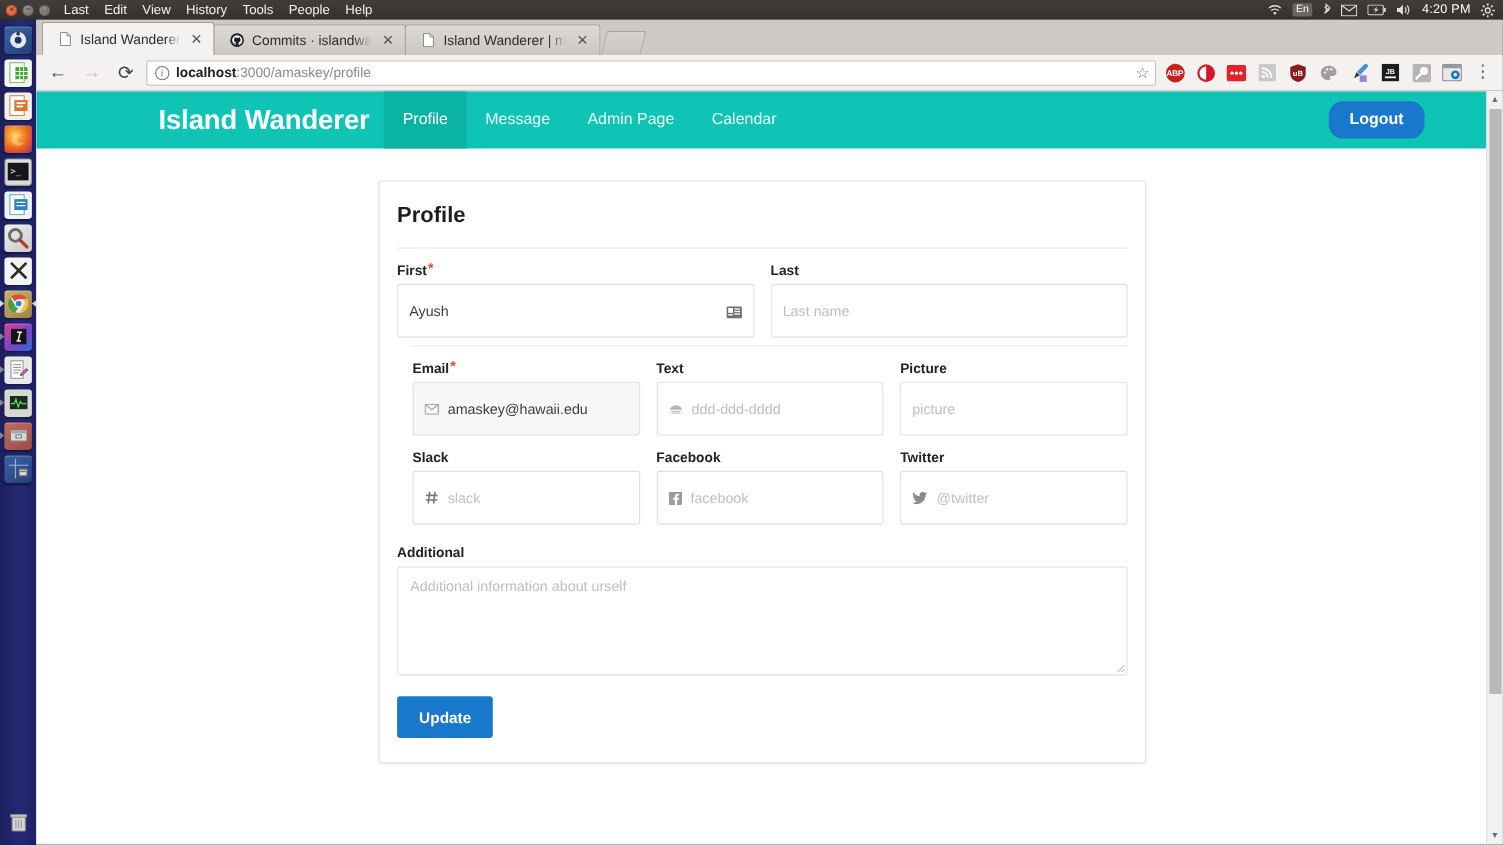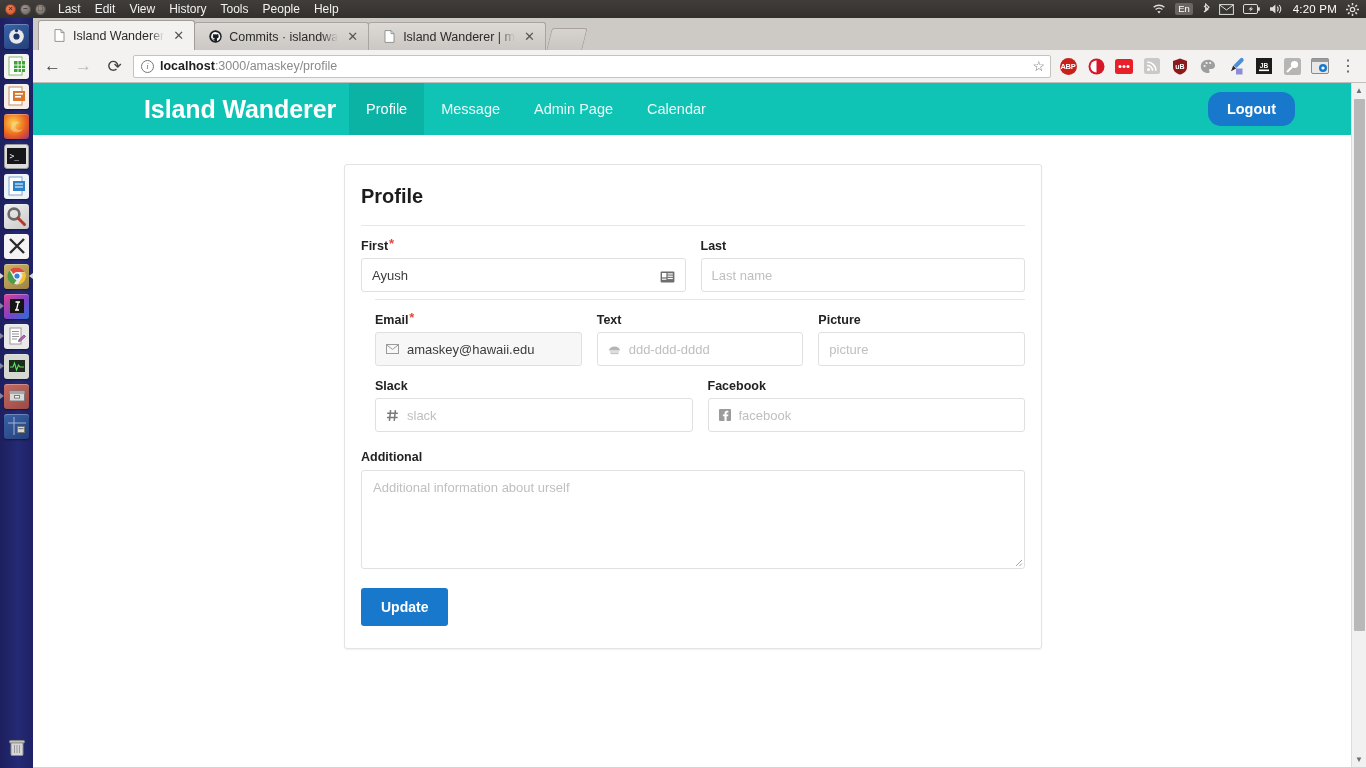--- a/index.html
+++ b/index.html
@@ -133,21 +133,21 @@
           background: #fff; border: 1px solid #e3e3e3; border-radius: 3px;
           box-shadow: 0 1px 2px rgba(0,0,0,.06); padding: 16px 16px 22px; }
   .card-title { font-size: 20px; font-weight: bold; color: #1c1c1c; padding: 4px 0 10px; }
   .sect-title { font-size: 17px; font-weight: bold; color: #1c1c1c; padding-top: 14px; }
   .rule { border-bottom: 1px solid #e7e7e7; margin: 7px 0 0; }
   .row { display: flex; gap: 15px; margin-top: 13px; }
   .col { flex: 1; }
   .fld-label { font-size: 12.5px; font-weight: bold; color: #222; margin-bottom: 5px;
                display: flex; align-items: flex-start; gap: 1px; }
   .req { color: #e8463a; font-size: 13px; line-height: 9px; }
-  .input-wrap { display: flex; align-items: center; height: 34px;
+  .input-wrap { display: flex; align-items: center; height: 49px;
                 border: 1px solid #e0e0e0; border-radius: 3px; background: #fff;
                 padding: 0 10px; gap: 8px; }
   .input-wrap.filled { background: #f7f7f7; }
   .in-ico { color: #9b9b9b; display: flex; align-items: center; flex: none; }
   .in-txt { font-size: 13px; color: #3c3c3c; white-space: nowrap; overflow: hidden; }
   .in-txt.ph { color: #bfbfbf; }
   .autofill-ico { margin-left: auto; width: 15px; height: 12px; flex: none; }
   #indent { padding-left: 14px; }
   #ta-wrap { margin-top: 6px; position: relative; }
   #textarea { width: 100%; height: 99px; border: 1px solid #e0e0e0; border-radius: 3px;
@@ -623,20 +623,33 @@
               <div class="input-wrap">
                 <span class="in-ico">
                   <svg width="12" height="12" viewBox="0 0 12 12">
                       <rect width="12" height="12" rx="1" fill="#9b9b9b"></rect>
                       <path d="M7.6 12V7.3h1.5l.3-1.8H7.6V4.4c0-.5.2-.9.9-.9h.9V1.9c-.2 0-.8-.1-1.5-.1-1.4 0-2.4.9-2.4 2.5v1.2H3.9v1.8h1.6V12z" fill="#fff"></path>
                     </svg>
                 </span>
                 <span class="in-txt ph">facebook</span>
               </div>
             </div>
+            <div class="col">
+              <div class="fld-label">
+                <span>Twitter</span>
+              </div>
+              <div class="input-wrap">
+                <span class="in-ico">
+                  <svg width="14" height="12" viewBox="0 0 14 12">
+                      <path d="M14 1.5a5.6 5.6 0 0 1-1.6.5A2.9 2.9 0 0 0 13.6.4a5.7 5.7 0 0 1-1.8.7A2.8 2.8 0 0 0 7 3.6c0 .2 0 .4.1.6A8 8 0 0 1 1.3.6 2.8 2.8 0 0 0 2.2 4.4a2.8 2.8 0 0 1-1.3-.4 2.8 2.8 0 0 0 2.3 2.8 2.8 2.8 0 0 1-1.3 0 2.8 2.8 0 0 0 2.6 2A5.7 5.7 0 0 1 0 10a8 8 0 0 0 4.4 1.3c5.2 0 8.1-4.4 8.1-8.2v-.4A5.8 5.8 0 0 0 14 1.5z" fill="#8a8a8a"></path>
+                    </svg>
+                </span>
+                <span class="in-txt ph">@twitter</span>
+              </div>
+            </div>
           </div>
         </div>
 
         
         <div style="margin-top:18px">
           <div class="fld-label">
             <span>Additional</span>
           </div>
           <div id="ta-wrap">
             <div id="textarea">Additional information about urself</div>

